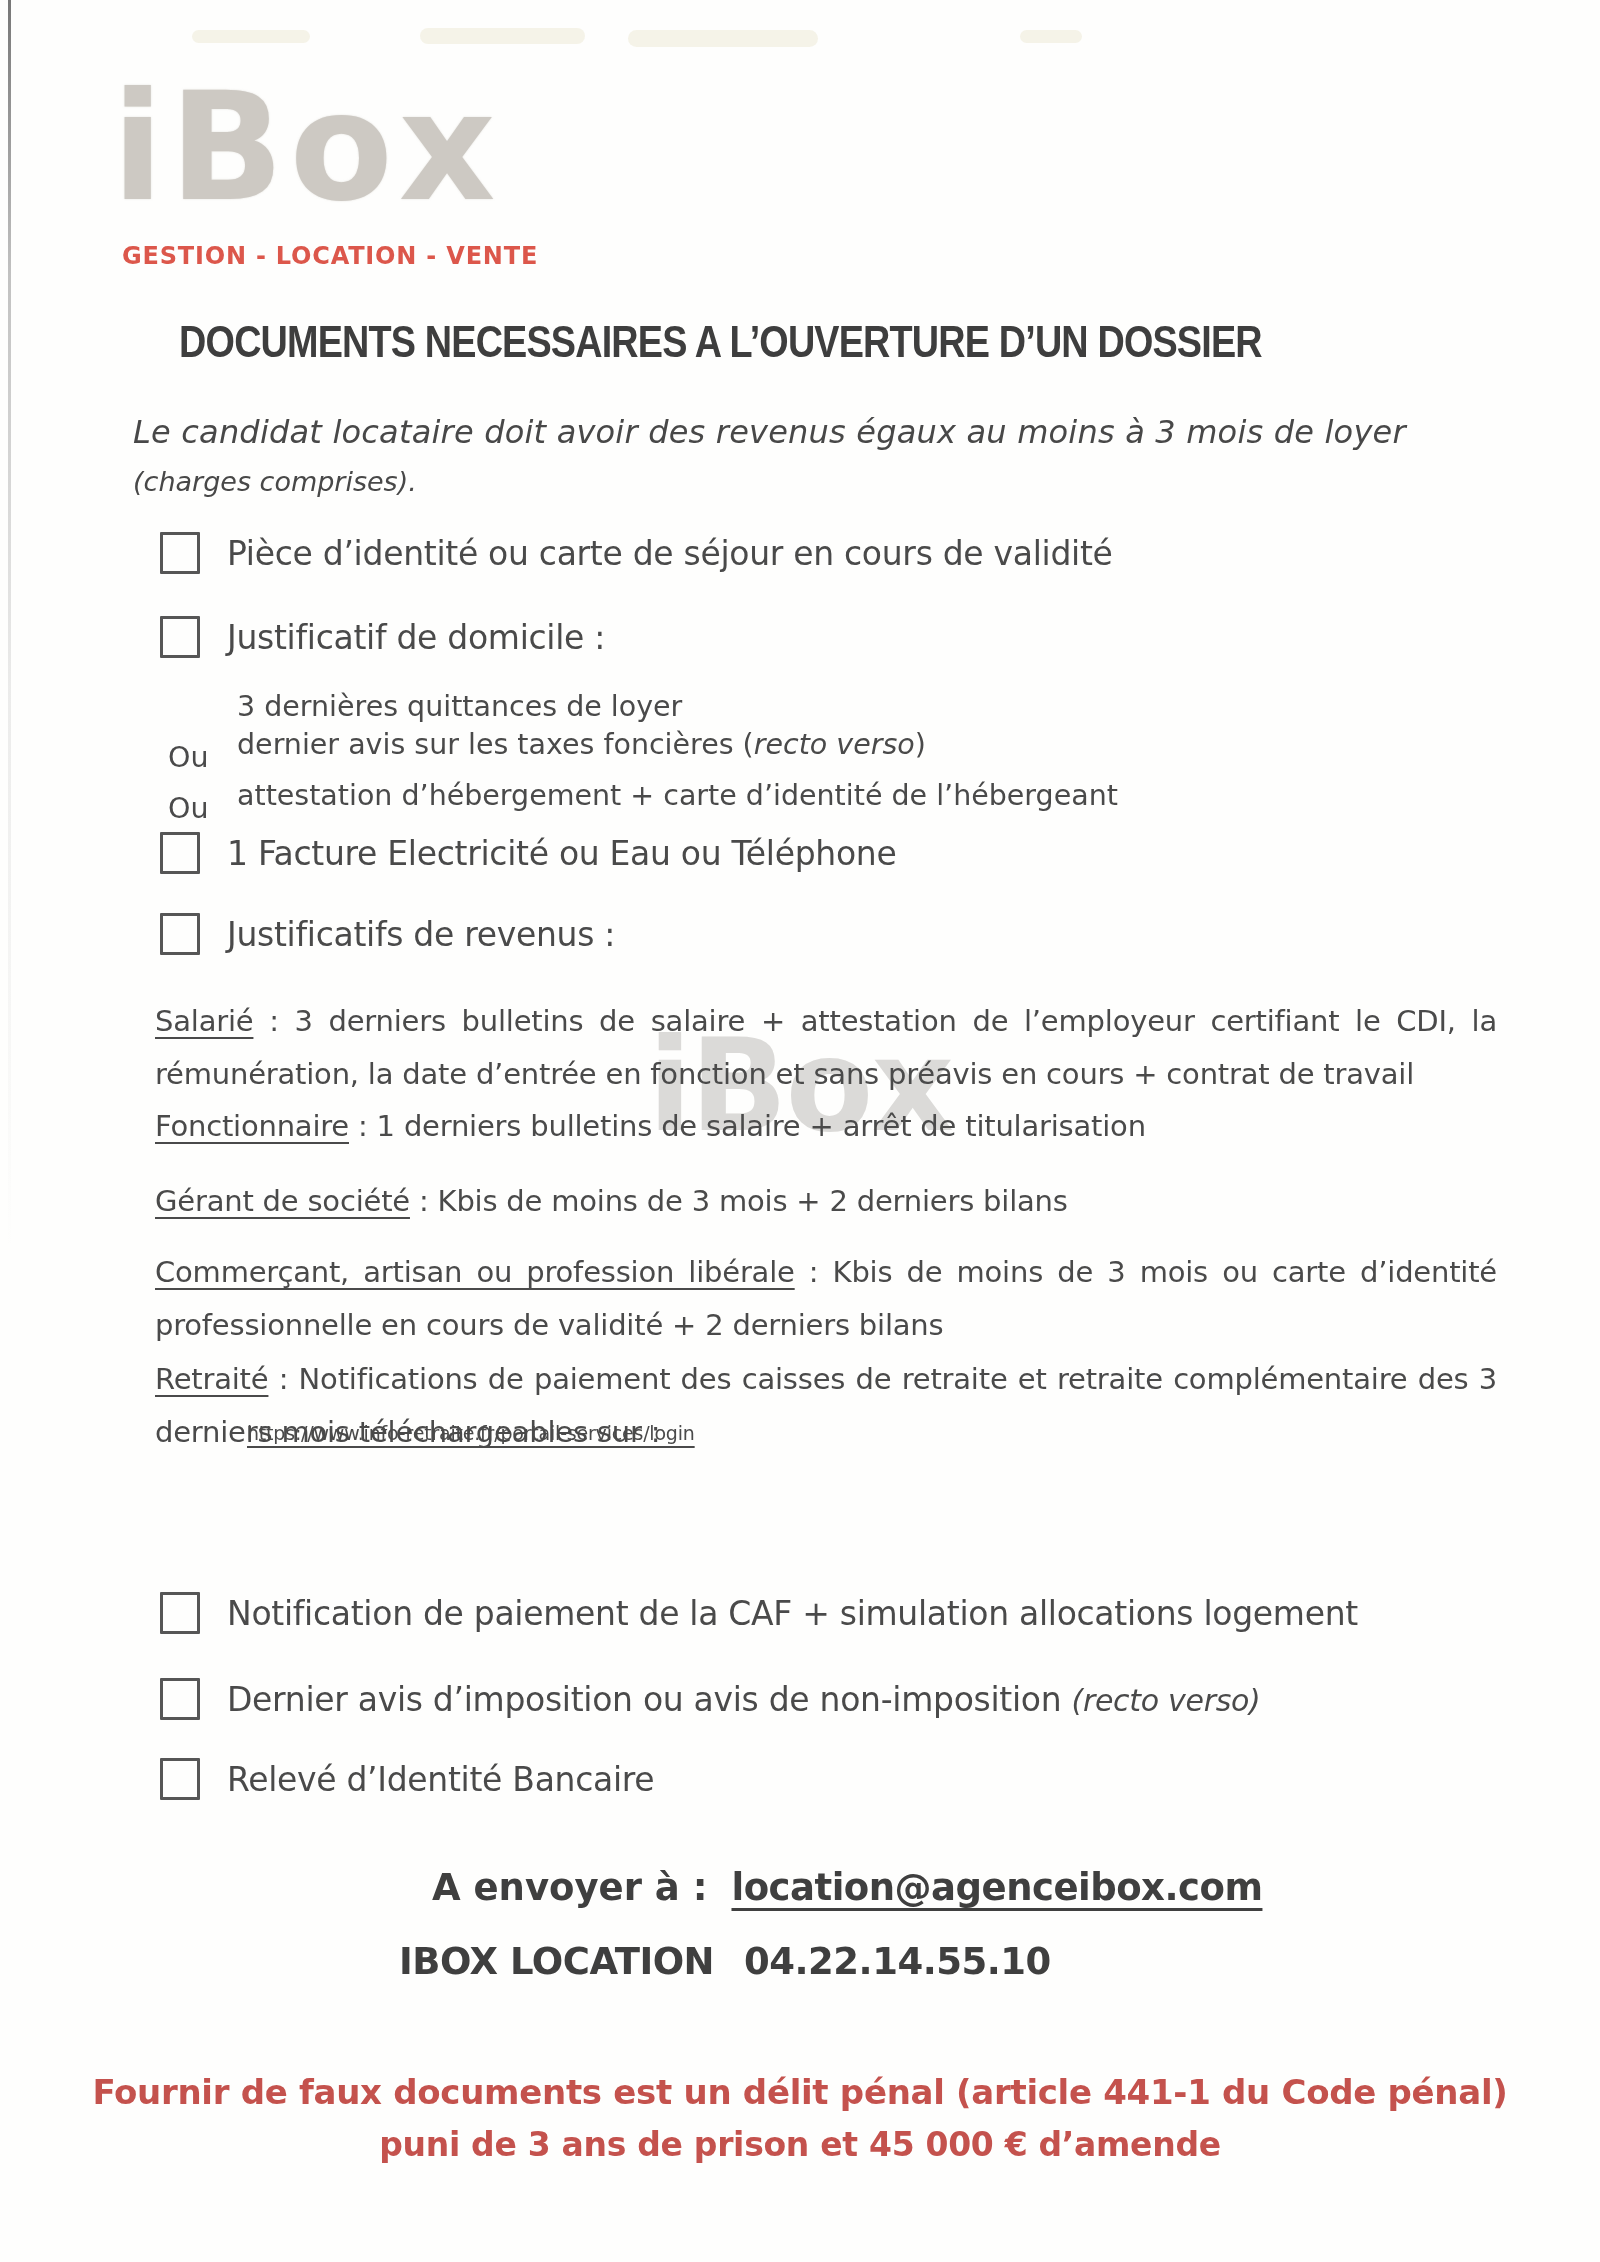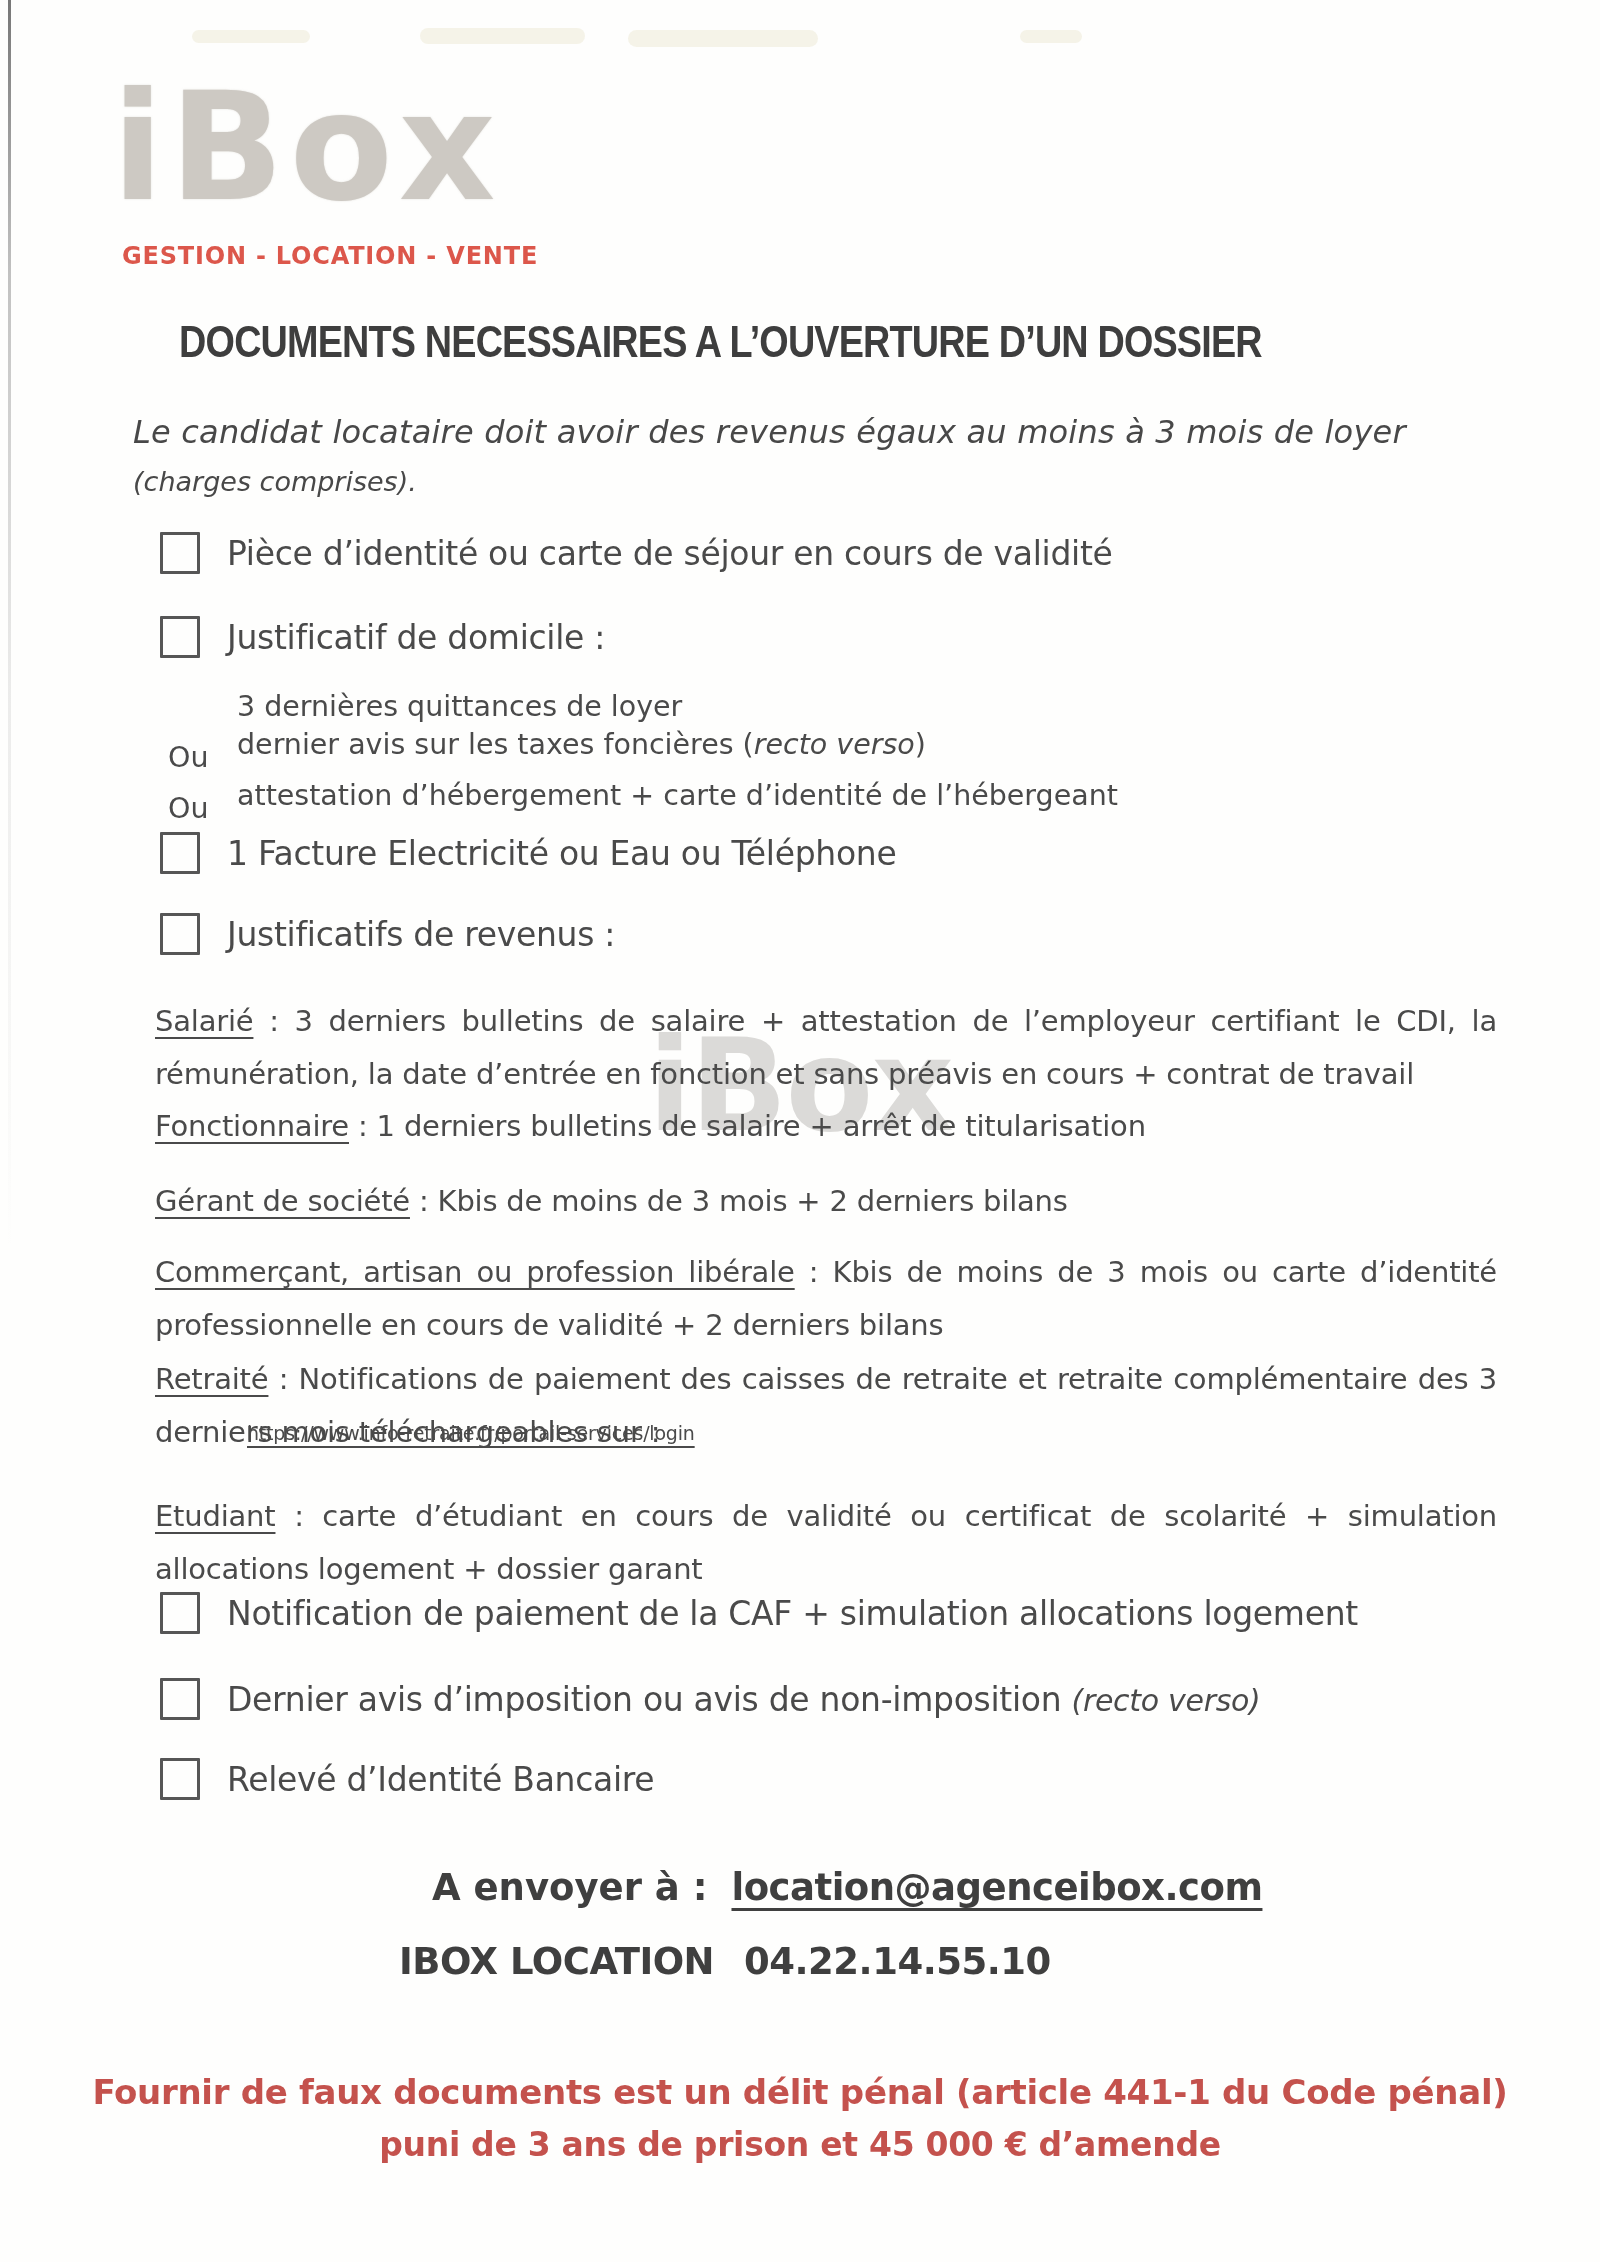--- a/index.html
+++ b/index.html
@@ -156,23 +156,20 @@
 
   <div class="para" style="top:1246px;">
     <span class="lead">Commerçant, artisan ou profession libérale</span><span> : Kbis de moins de 3 mois ou carte d’identité professionnelle en cours de validité + 2 derniers bilans</span>
   </div>
 
   <div class="para" style="top:1353px;">
     <span class="lead">Retraité</span><span> : Notifications de paiement des caisses de retraite et retraite complémentaire des 3 derniers mois téléchargeables sur :</span>
   </div>
   <div class="retraite-link">https://www.info-retraite.fr/portail-services/login</div>
 
-  <div class="para" style="top:1490px;">
-    <span class="lead">Etudiant</span><span> : carte d’étudiant en cours de validité ou certificat de scolarité + simulation allocations logement + dossier garant</span>
-  </div>
 
   <div class="cb-row" style="top:1592px;">
     <span class="cb-box"></span>
     <span class="cb-label">Notification de paiement de la CAF + simulation allocations logement</span>
   </div>
 
   <div class="cb-row" style="top:1678px;">
     <span class="cb-box"></span>
     <span class="cb-label"><span>Dernier avis d’imposition ou avis de non-imposition </span><span class="it">(recto verso)</span></span>
   </div>

